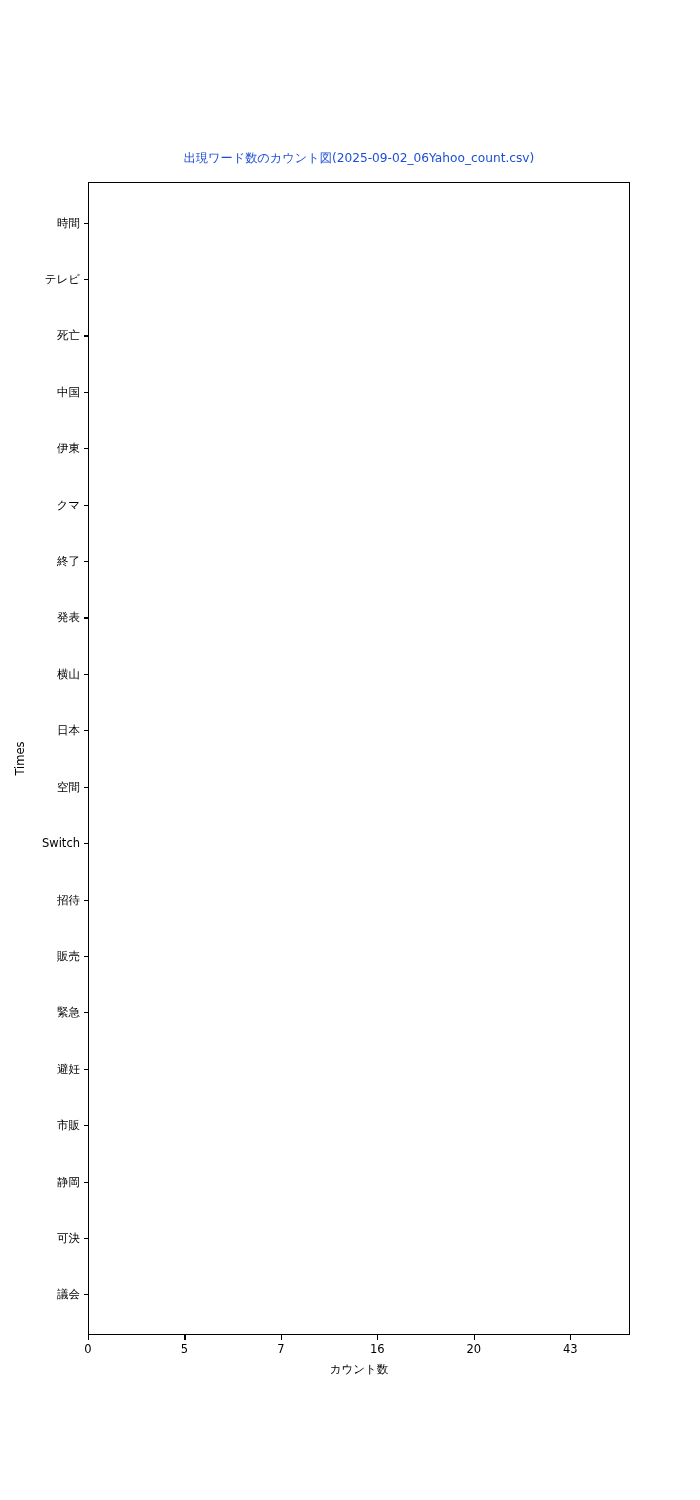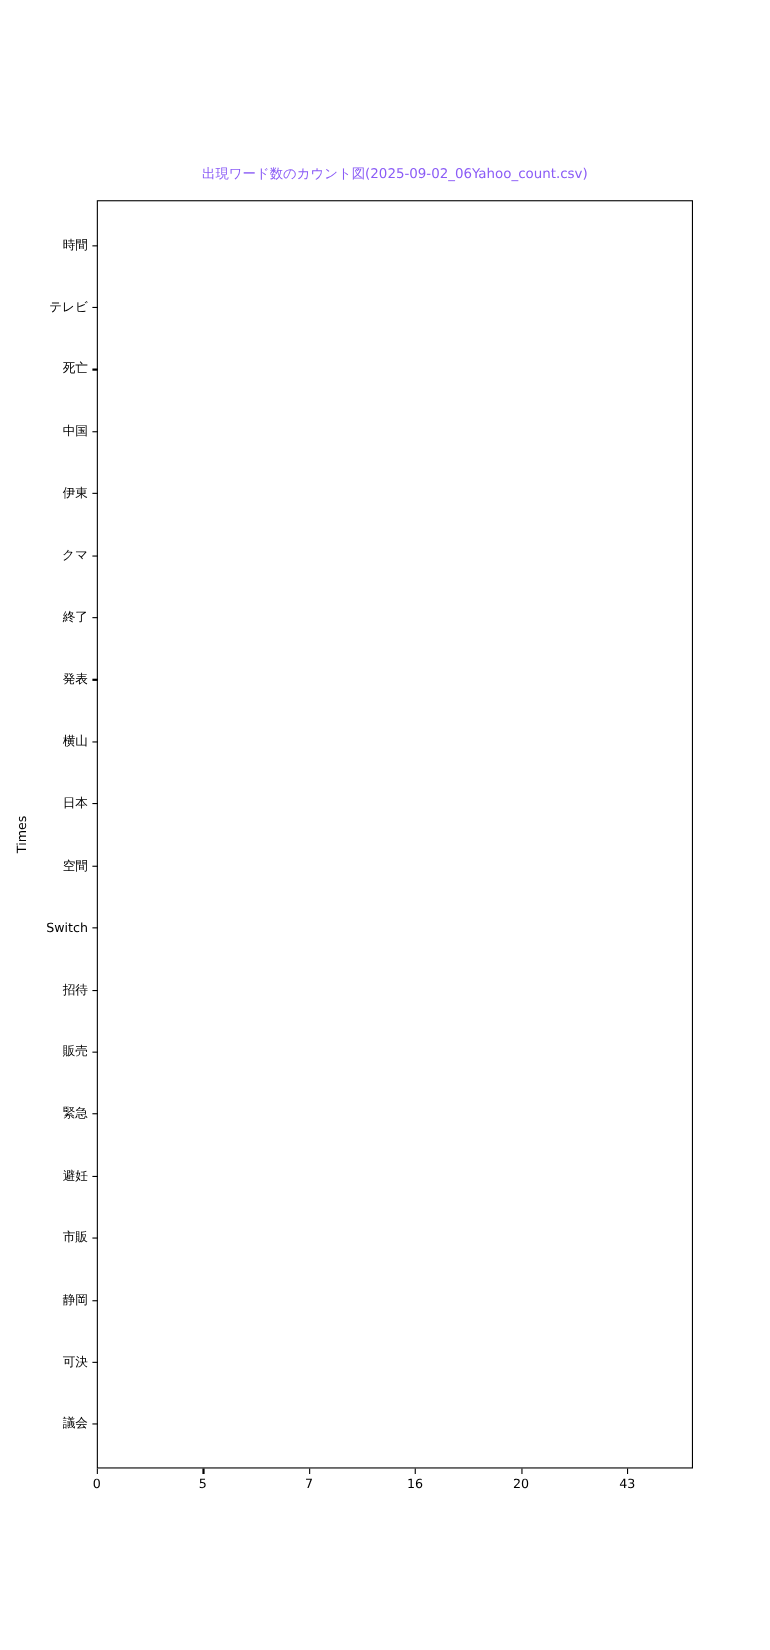--- a/index.html
+++ b/index.html
@@ -24,21 +24,21 @@
   }
 
   
   #chart-title {
     position: absolute;
     left: 88px;
     top: 152px;
     width: 542px;
     text-align: center;
     font-size: 12.2px;
-    color: #8b5cf6;
+    color: #1d4ed8;
     line-height: 1.1;
     white-space: nowrap;
   }
 
   
   #plot-area {
     position: absolute;
     left: 88px;
     top: 182px;
     width: 542px;
@@ -265,18 +265,19 @@
     </div>
   <div id="xtick-labels">
       <div class="xtick-label" style="left: 88px;">0</div>
       <div class="xtick-label" style="left: 184.441px;">5</div>
       <div class="xtick-label" style="left: 280.883px;">7</div>
       <div class="xtick-label" style="left: 377.324px;">16</div>
       <div class="xtick-label" style="left: 473.765px;">20</div>
       <div class="xtick-label" style="left: 570.206px;">43</div>
     </div>
 
+  <div id="xlabel">カウント数</div>
 
   <div id="ylabel-wrap">
     <div id="ylabel">Times</div>
   </div>
 
 </div>
 
 </body></html>

